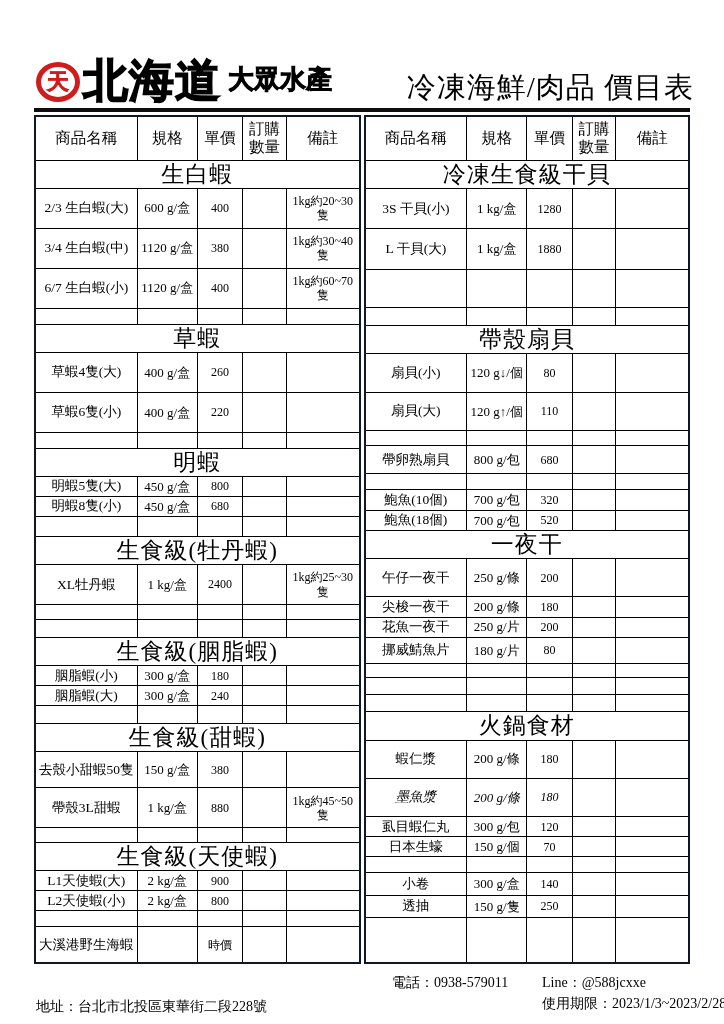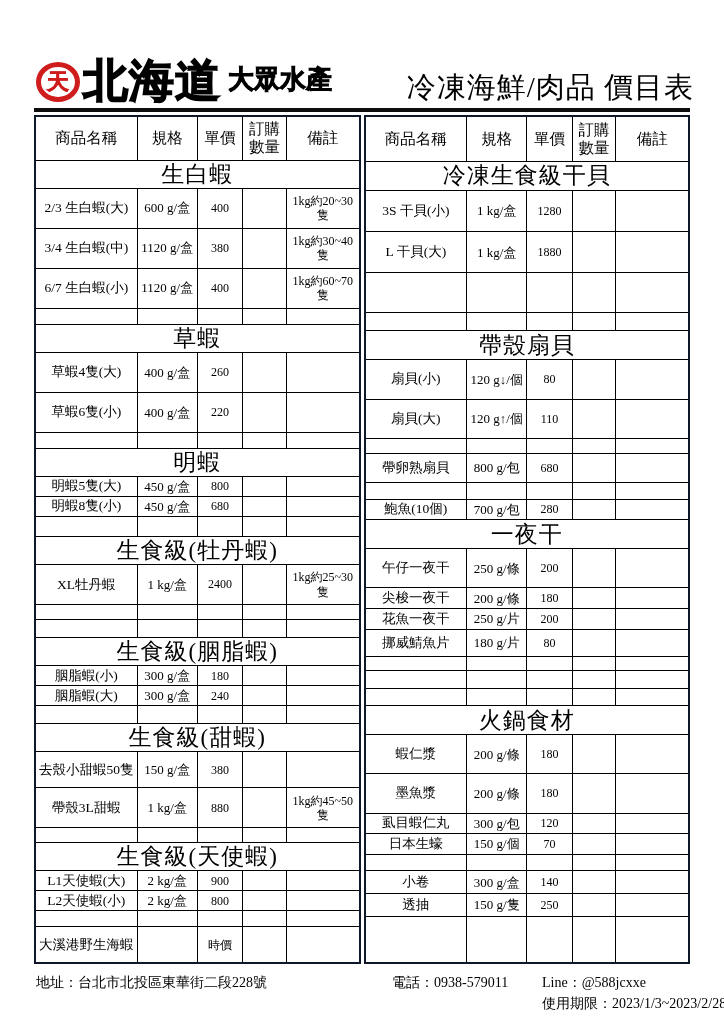--- a/index.html
+++ b/index.html
@@ -99,21 +99,21 @@
   td.c-spec{font-size:13px;}
   td.c-price{font-size:12px;}
   td.c-qty{font-size:13px;}
   td.c-note{font-size:12px;}
   .footer{
     display:flex;
     align-items:flex-start;
     padding:10px 34px 0 36px;
     font-size:14px;
   }
-  .footer .address{flex:0 0 330px;}
+  .footer .address{flex:0 0 330px;margin-top:24px;}
   .footer .phone{flex:0 0 150px;margin-left:26px;white-space:nowrap;}
   .footer .right-block{flex:1;display:flex;flex-direction:column;gap:3px;}
   .footer .right-block span{white-space:nowrap;}
 </style>
 </head>
 <body>
 
 <div class="sheet">
 
   <div class="masthead">
@@ -411,21 +411,28 @@
           <tr style="height: 16px;">
             <td></td>
             <td></td>
             <td></td>
             <td></td>
             <td></td>
           </tr>
           <tr style="height: 20px;">
             <td class="c-name">鮑魚(10個)</td>
             <td class="c-spec">700 g/包</td>
-            <td class="c-price">280</td>
+            <td class="c-price">320</td>
+            <td class="c-qty"></td>
+            <td class="c-note"></td>
+          </tr>
+          <tr style="height: 20px;">
+            <td class="c-name">鮑魚(18個)</td>
+            <td class="c-spec">700 g/包</td>
+            <td class="c-price">520</td>
             <td class="c-qty"></td>
             <td class="c-note"></td>
           </tr>
           <tr style="height: 24px;">
             <td colspan="5" class="section">一夜干</td>
           </tr>
           <tr style="height: 38px; padding-left: 44px;">
             <td class="c-name">午仔一夜干</td>
             <td class="c-spec">250 g/條</td>
             <td class="c-price">200</td>
@@ -477,21 +484,21 @@
           <tr style="height: 26px;">
             <td colspan="5" class="section">火鍋食材</td>
           </tr>
           <tr style="height: 38px;">
             <td class="c-name">蝦仁漿</td>
             <td class="c-spec">200 g/條</td>
             <td class="c-price">180</td>
             <td class="c-qty"></td>
             <td class="c-note"></td>
           </tr>
-          <tr style="height: 38px;">
+          <tr style="height: 38px; font-style: italic;">
             <td class="c-name">墨魚漿</td>
             <td class="c-spec">200 g/條</td>
             <td class="c-price">180</td>
             <td class="c-qty"></td>
             <td class="c-note"></td>
           </tr>
           <tr style="height: 20px;">
             <td class="c-name">虱目蝦仁丸</td>
             <td class="c-spec">300 g/包</td>
             <td class="c-price">120</td>

